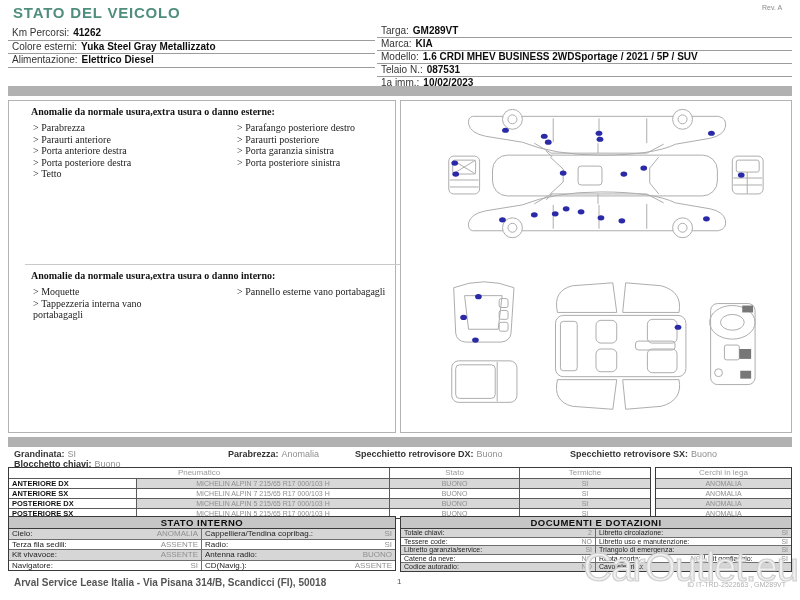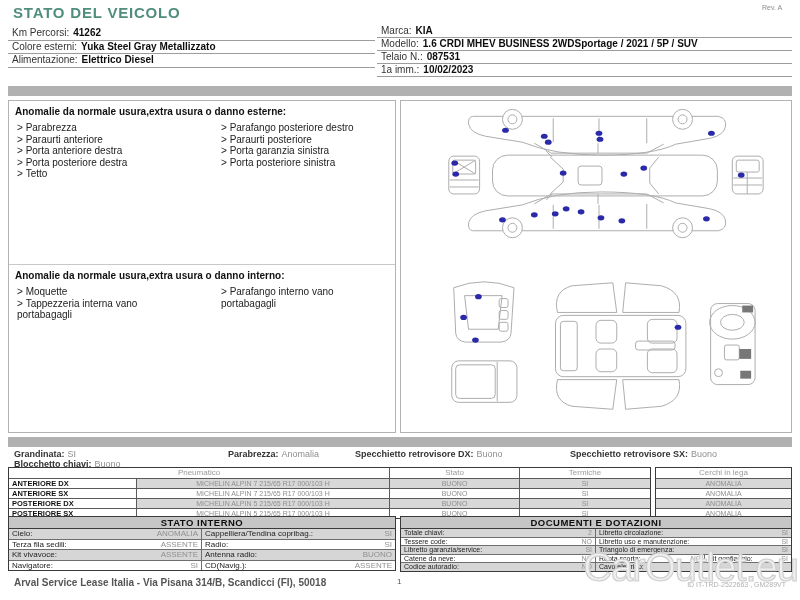--- a/index.html
+++ b/index.html
@@ -14,21 +14,21 @@
           padding:0 0 0 4px;white-space:nowrap;overflow:hidden;}
   .hdr-left .kv-row{line-height:12.5px;}
   .kv-lbl{color:#333;margin-right:4px;}
   .kv-val{font-weight:bold;color:#0d0d0d;}
   .gray-bar{position:absolute;left:8px;width:784px;background:#b1b1b1;}
   .bar1{top:86px;height:10px;}
   .bar2{top:437px;height:10px;}
   .box{position:absolute;top:100px;height:333px;border:1px solid #b3b3b3;box-sizing:border-box;background:#fff;}
   .box-left{left:8px;width:388px;}
   .box-right{left:400px;width:392px;}
-  .sect{position:absolute;left:0;width:100%;box-sizing:border-box;padding:5px 6px;}
+  .sect{position:absolute;left:16px;width:100%;box-sizing:border-box;padding:5px 6px;font-family:Liberation Serif, serif;}
   .sect-top{top:0;height:164px;border-bottom:1px solid #c9c9c9;}
   .sect-bot{top:164px;height:167px;}
   .anom-title{font-weight:bold;font-size:10px;color:#111;}
   .anom-cols{display:flex;margin-top:5px;padding-left:2px;}
   .anom-col{font-size:10px;color:#222;line-height:11.5px;}
   .anom-col1{width:150px;margin-right:54px;}
   .anom-col2{width:160px;}
   .anom-item::before{content:">\00a0";}
   .diag-wrap{position:absolute;left:0;width:100%;}
   .diag-wrap svg{display:block;width:100%;height:100%;}
@@ -100,20 +100,24 @@
       <span class="kv-val">Yuka Steel Gray Metallizzato</span>
     </div>
     <div class="kv-row">
       <span class="kv-lbl">Alimentazione:</span>
       <span class="kv-val">Elettrico Diesel</span>
     </div>
   </div>
 
   <div class="hdr-right">
     <div class="kv-row">
+      <span class="kv-lbl">Targa:</span>
+      <span class="kv-val">GM289VT</span>
+    </div>
+    <div class="kv-row">
       <span class="kv-lbl">Marca:</span>
       <span class="kv-val">KIA</span>
     </div>
     <div class="kv-row">
       <span class="kv-lbl">Modello:</span>
       <span class="kv-val">1.6 CRDI MHEV BUSINESS 2WDSportage / 2021 / 5P / SUV</span>
     </div>
     <div class="kv-row">
       <span class="kv-lbl">Telaio N.:</span>
       <span class="kv-val">087531</span>
@@ -146,21 +150,21 @@
       </div>
     </div>
     <div class="sect sect-bot">
       <div class="anom-title">Anomalie da normale usura,extra usura o danno interno:</div>
       <div class="anom-cols">
         <div class="anom-col anom-col1">
           <div class="anom-item">Moquette</div>
           <div class="anom-item">Tappezzeria interna vano portabagagli</div>
         </div>
         <div class="anom-col anom-col2">
-          <div class="anom-item">Parafango interno vano portabagagli</div>
+          <div class="anom-item">Pannello esterne vano portabagagli</div>
         </div>
       </div>
     </div>
   </div>
 
   <div class="box box-right">
     <div class="diag-wrap dw-top">
       <svg viewBox="0 0 392 163">
         <g stroke="#acacac" fill="none" stroke-width="1">
 

